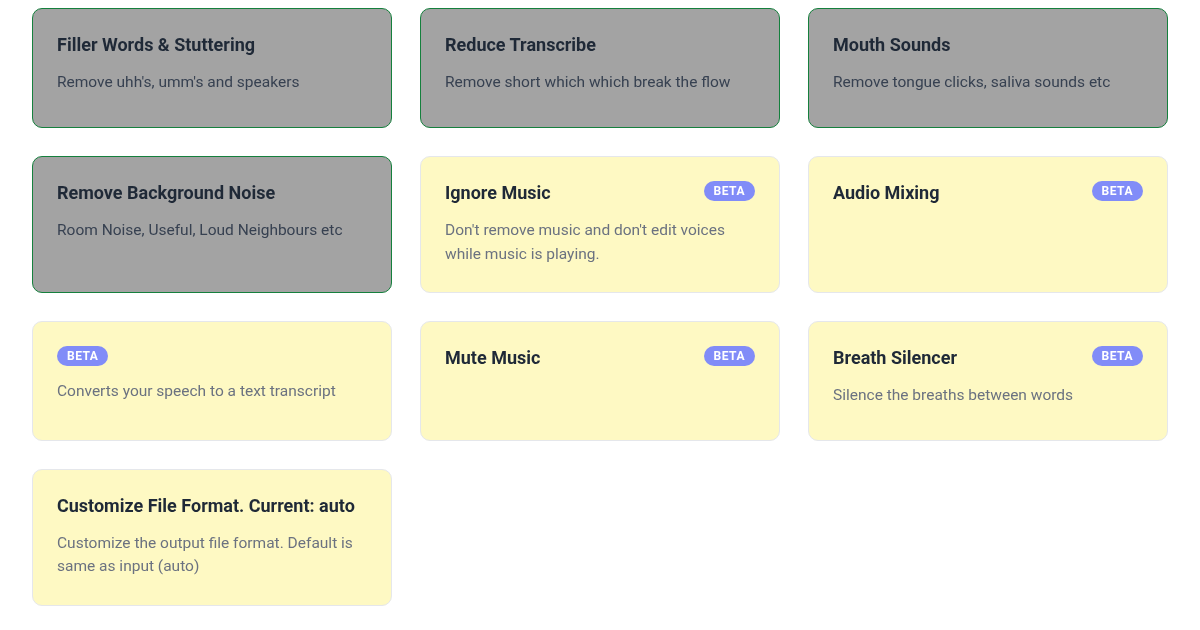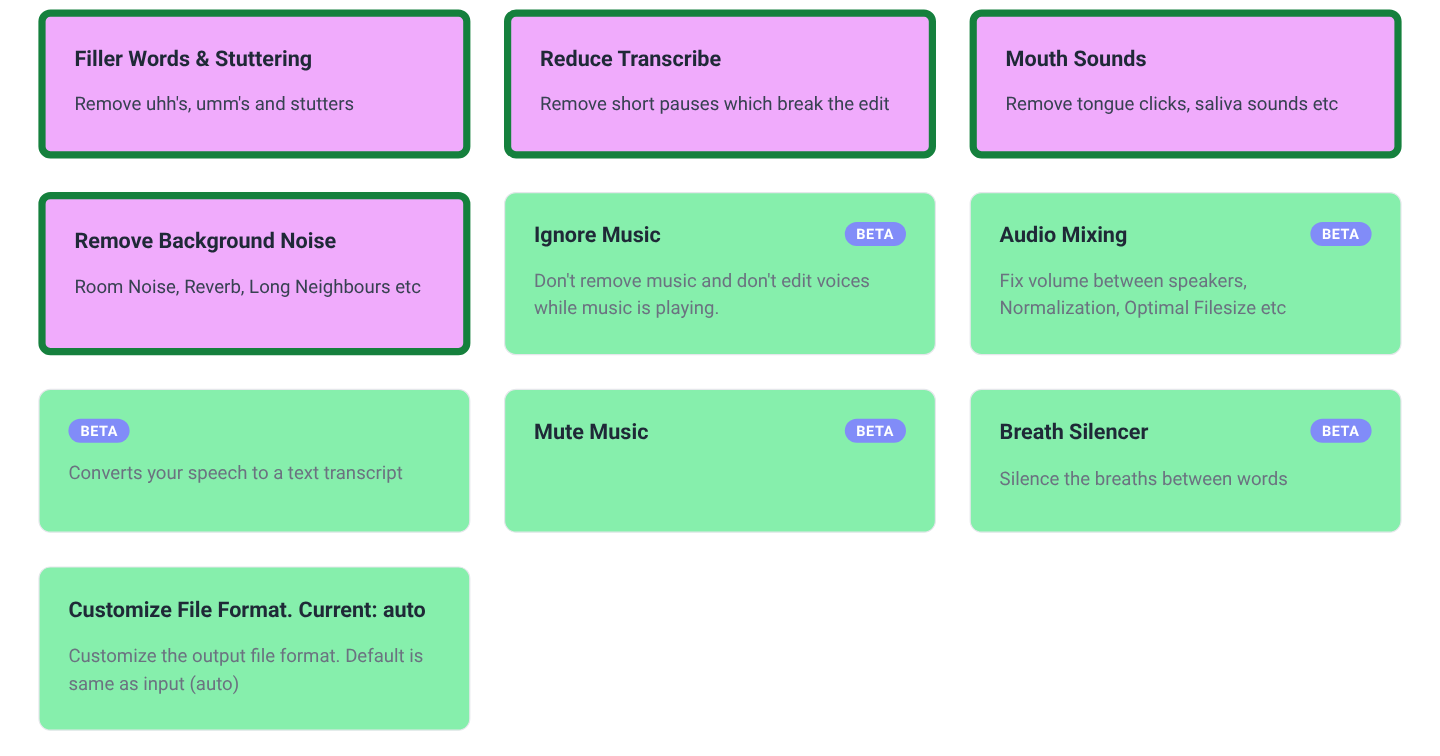--- a/index.html
+++ b/index.html
@@ -12,28 +12,28 @@
   }
   .grid {
     display: grid;
     grid-template-columns: repeat(3, 1fr);
     gap: 28px;
     padding: 8px 32px 32px 32px;
   }
   .card {
     border-radius: 10px;
     padding: 24px 24px 26px 24px;
-    background: #86efac;
+    background: #fef9c3;
     border: 1px solid #e5e7eb;
     min-height: 120px;
     cursor: pointer;
   }
   .card.selected {
-    background: #f0abfc;
-    border: 6px solid #15803d;
+    background: #a3a3a3;
+    border: 1px solid #15803d;
   }
   .card-header {
     display: flex;
     justify-content: space-between;
     align-items: flex-start;
     gap: 10px;
     margin-bottom: 14px;
   }
   .card-title {
     font-size: 18px;
@@ -62,59 +62,58 @@
 </style>
 </head>
 <body>
 
 <div class="grid">
 
   <div class="card selected">
     <div class="card-header">
       <div class="card-title">Filler Words &amp; Stuttering</div>
     </div>
-    <div class="card-desc">Remove uhh's, umm's and stutters</div>
+    <div class="card-desc">Remove uhh's, umm's and speakers</div>
   </div>
 
   <div class="card selected">
     <div class="card-header">
       <div class="card-title">Reduce Transcribe</div>
     </div>
-    <div class="card-desc">Remove short pauses which break the edit</div>
+    <div class="card-desc">Remove short which which break the flow</div>
   </div>
 
   <div class="card selected">
     <div class="card-header">
       <div class="card-title">Mouth Sounds</div>
     </div>
     <div class="card-desc">Remove tongue clicks, saliva sounds etc</div>
   </div>
 
 
   <div class="card selected">
     <div class="card-header">
       <div class="card-title">Remove Background Noise</div>
     </div>
-    <div class="card-desc">Room Noise, Reverb, Long Neighbours etc</div>
+    <div class="card-desc">Room Noise, Useful, Loud Neighbours etc</div>
   </div>
 
   <div class="card">
     <div class="card-header">
       <div class="card-title">Ignore Music</div>
       <span class="badge">BETA</span>
     </div>
     <div class="card-desc">Don't remove music and don't edit voices while music is playing.</div>
   </div>
 
   <div class="card">
     <div class="card-header">
       <div class="card-title">Audio Mixing</div>
       <span class="badge">BETA</span>
     </div>
-    <div class="card-desc">Fix volume between speakers, Normalization, Optimal Filesize etc</div>
   </div>
 
   <div class="card">
     <div class="card-header">
       <span class="badge">BETA</span>
     </div>
     <div class="card-desc">Converts your speech to a text transcript</div>
   </div>
 
   <div class="card">

